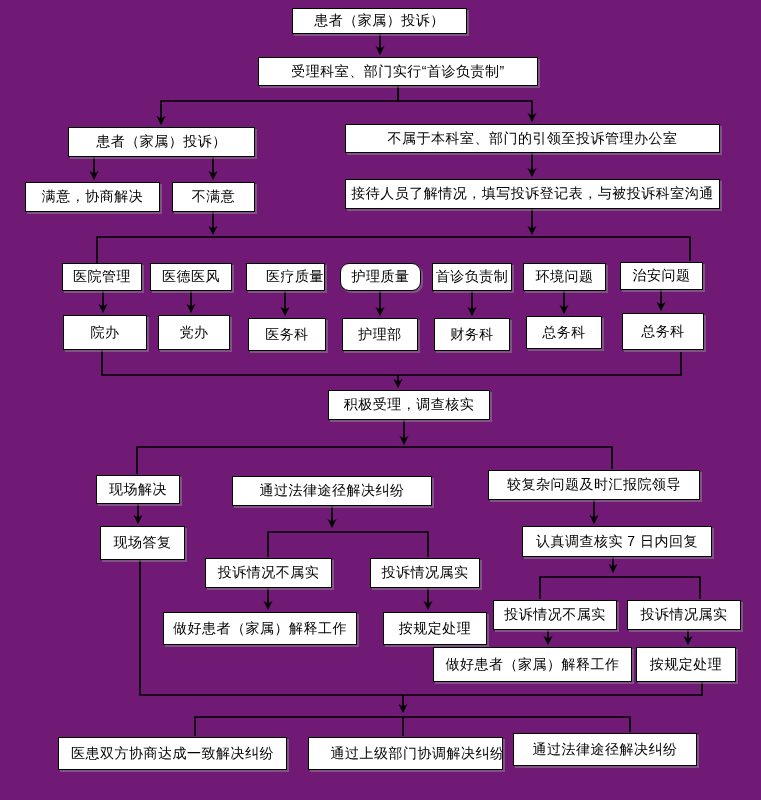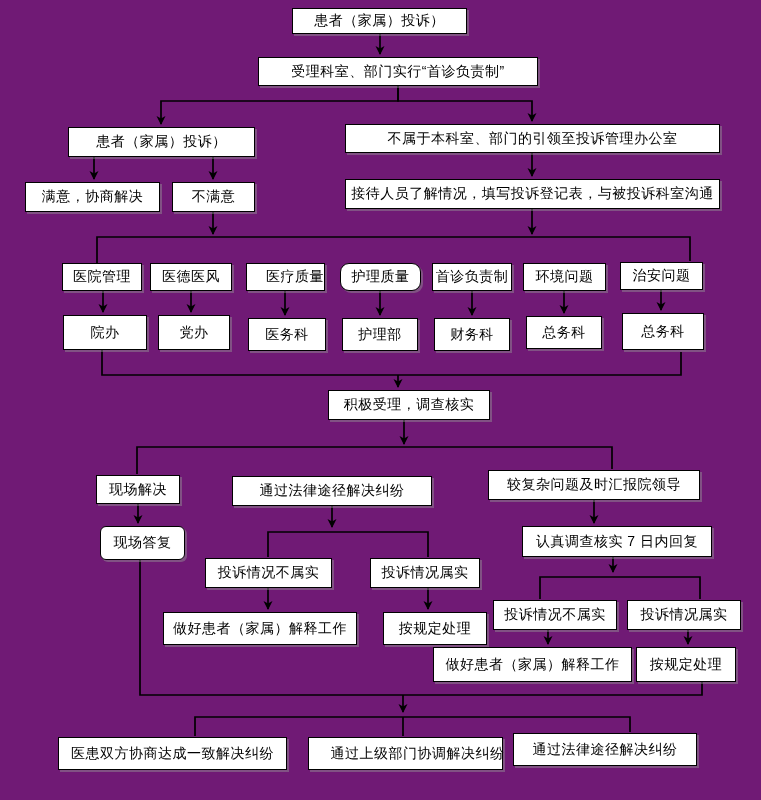--- a/index.html
+++ b/index.html
@@ -89,21 +89,21 @@
     <div class="node" style="left: 158px; top: 315px; width: 72px; height: 35px;">党办</div>
     <div class="node" style="left: 248px; top: 318px; width: 78px; height: 33px;">医务科</div>
     <div class="node" style="left: 342px; top: 318px; width: 76px; height: 33px;">护理部</div>
     <div class="node" style="left: 434px; top: 318px; width: 76px; height: 33px;">财务科</div>
     <div class="node" style="left: 526px; top: 316px; width: 76px; height: 33px;">总务科</div>
     <div class="node" style="left: 622px; top: 313px; width: 82px; height: 37px;">总务科</div>
     <div class="node" style="left: 328px; top: 390px; width: 162px; height: 30px;">积极受理，调查核实</div>
     <div class="node" style="left: 96px; top: 475px; width: 84px; height: 29px;">现场解决</div>
     <div class="node" style="left: 232px; top: 476px; width: 200px; height: 30px;">通过法律途径解决纠纷</div>
     <div class="node" style="left: 488px; top: 470px; width: 212px; height: 30px;">较复杂问题及时汇报院领导</div>
-    <div class="node" style="left: 100px; top: 526px; width: 85px; height: 34px; border-radius: 6px;">现场答复</div>
+    <div class="node" style="left: 100px; top: 526px; width: 85px; height: 34px;">现场答复</div>
     <div class="node" style="left: 205px; top: 558px; width: 127px; height: 30px;">投诉情况不属实</div>
     <div class="node" style="left: 370px; top: 558px; width: 110px; height: 30px;">投诉情况属实</div>
     <div class="node" style="left: 163px; top: 612px; width: 194px; height: 33px;">做好患者（家属）解释工作</div>
     <div class="node" style="left: 383px; top: 612px; width: 104px; height: 33px;">按规定处理</div>
     <div class="node" style="left: 522px; top: 526px; width: 190px; height: 31px;">认真调查核实 7 日内回复</div>
     <div class="node" style="left: 493px; top: 600px; width: 124px; height: 30px;">投诉情况不属实</div>
     <div class="node" style="left: 627px; top: 600px; width: 114px; height: 30px;">投诉情况属实</div>
     <div class="node" style="left: 433px; top: 647px; width: 199px; height: 35px;">做好患者（家属）解释工作</div>
     <div class="node" style="left: 636px; top: 647px; width: 100px; height: 35px;">按规定处理</div>
     <div class="node" style="left: 58px; top: 737px; width: 229px; height: 33px;">医患双方协商达成一致解决纠纷</div>

